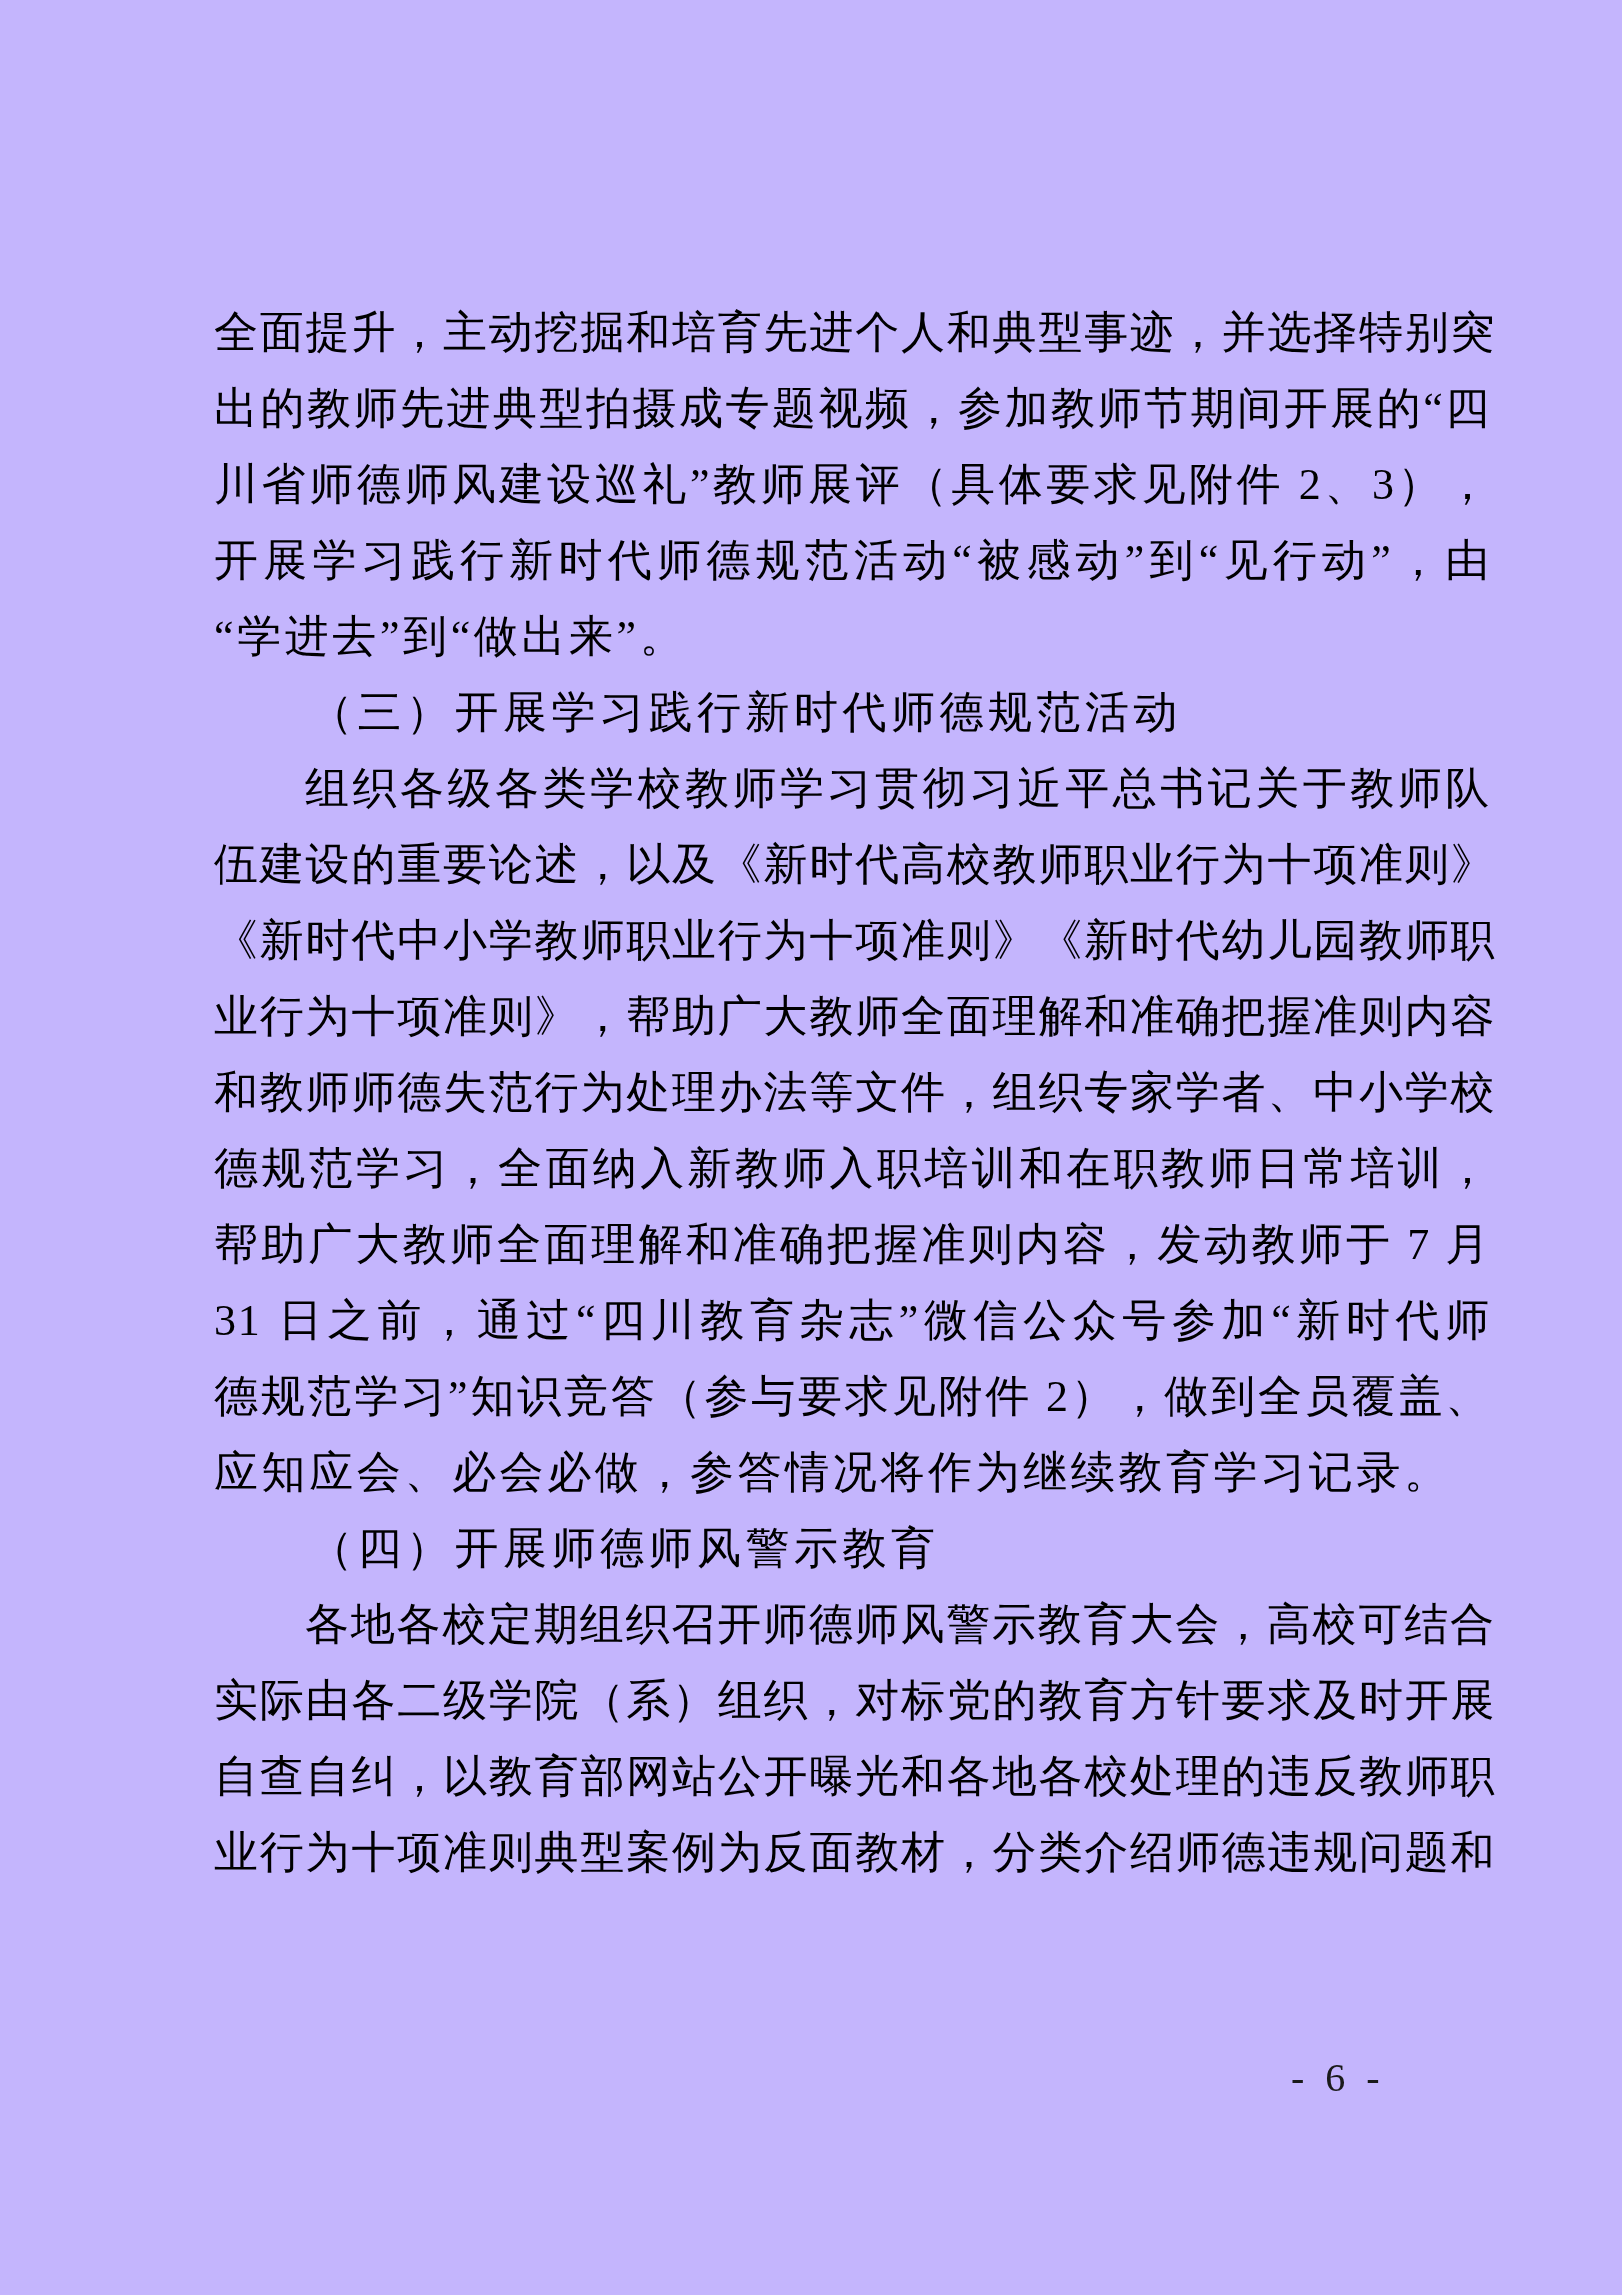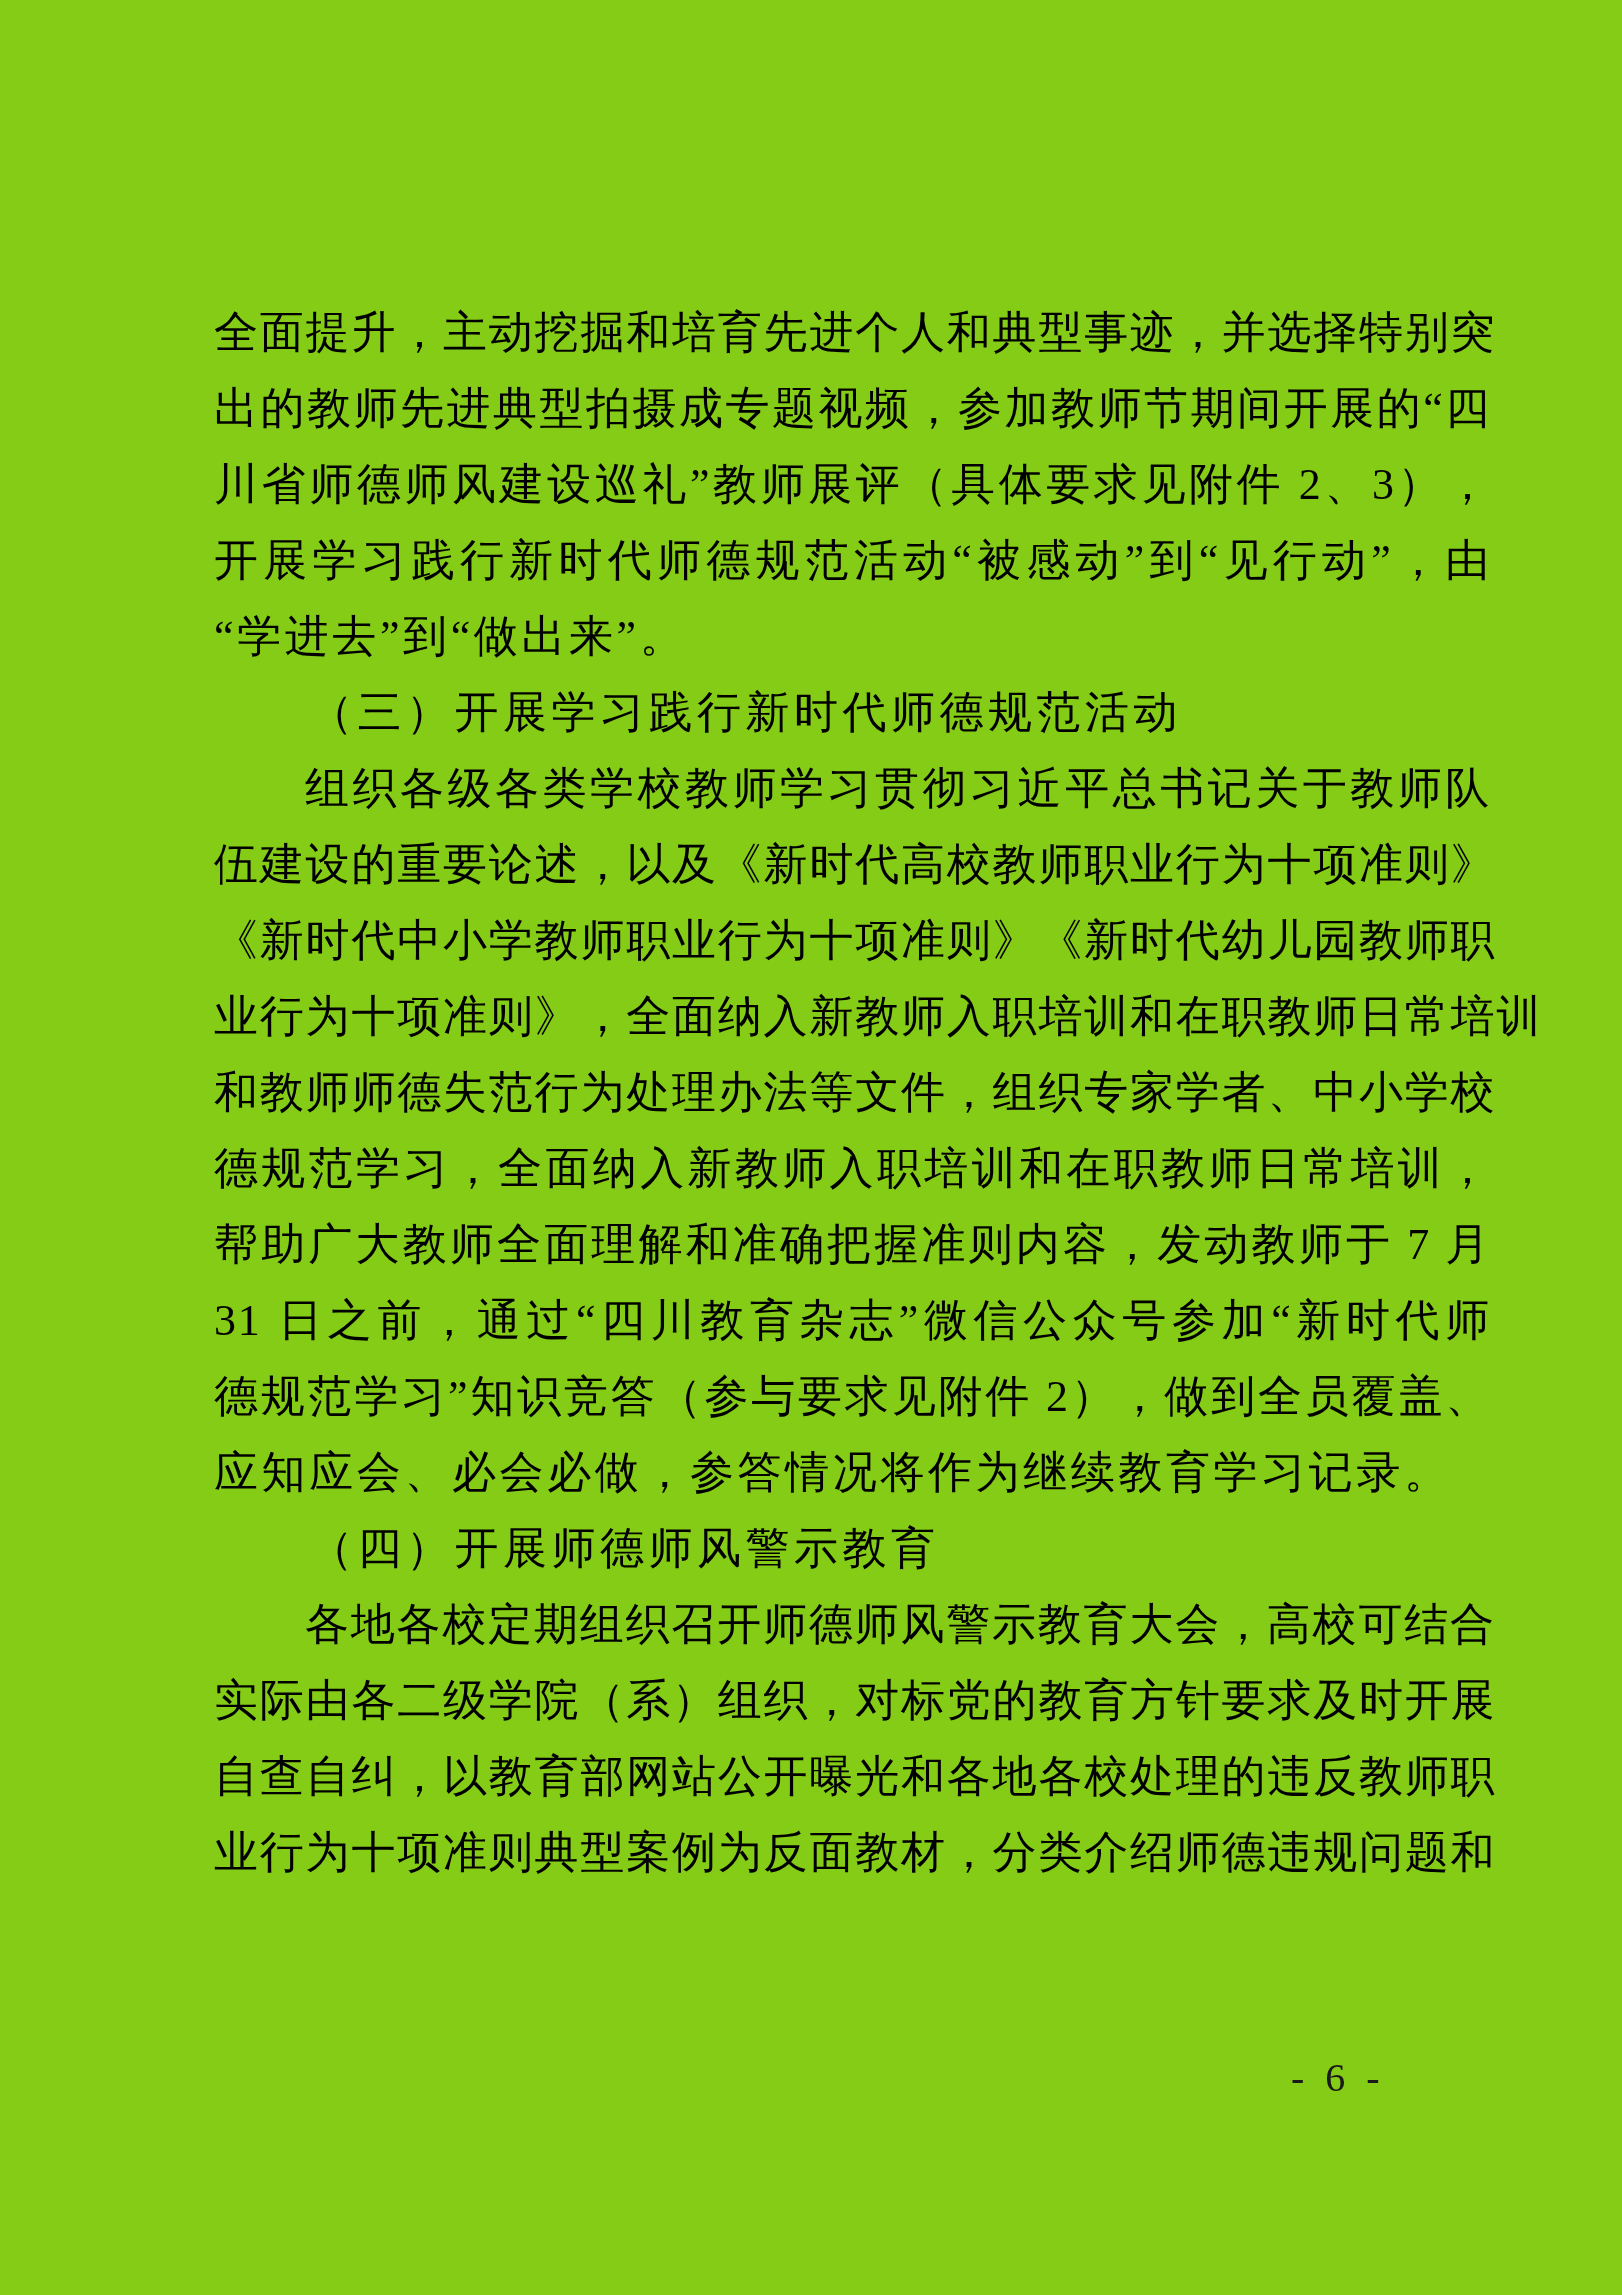--- a/index.html
+++ b/index.html
@@ -4,21 +4,21 @@
 <style>
   html, body {
     margin: 0;
     padding: 0;
     background: #888;
   }
   .page {
     position: relative;
     width: 1623px;
     height: 2296px;
-    background: #84cc16;
+    background: #c4b5fd;
     overflow: hidden;
     font-family: "Liberation Serif", "DejaVu Serif", serif;
     color: #000000;
   }
   .doc-text {
     position: absolute;
     left: 214px;
     top: 295px;
     width: 1277px;
   }
@@ -69,21 +69,21 @@
   <div class="doc-text">
       <div class="line">全面提升，主动挖掘和培育先进个人和典型事迹，并选择特别突</div>
       <div class="line">出的教师先进典型拍摄成专题视频，参加教师节期间开展的“四</div>
       <div class="line">川省师德师风建设巡礼”教师展评（具体要求见附件 2、3），</div>
       <div class="line">开展学习践行新时代师德规范活动“被感动”到“见行动”，由</div>
       <div class="line end">“学进去”到“做出来”。</div>
       <div class="line heading">（三）开展学习践行新时代师德规范活动</div>
       <div class="line indent">组织各级各类学校教师学习贯彻习近平总书记关于教师队</div>
       <div class="line">伍建设的重要论述，以及《新时代高校教师职业行为十项准则》</div>
       <div class="line">《新时代中小学教师职业行为十项准则》《新时代幼儿园教师职</div>
-      <div class="line">业行为十项准则》，全面纳入新教师入职培训和在职教师日常培训</div>
+      <div class="line">业行为十项准则》，帮助广大教师全面理解和准确把握准则内容</div>
       <div class="line">和教师师德失范行为处理办法等文件，组织专家学者、中小学校</div>
       <div class="line">德规范学习，全面纳入新教师入职培训和在职教师日常培训，</div>
       <div class="line">帮助广大教师全面理解和准确把握准则内容，发动教师于 7 月</div>
       <div class="line">31 日之前，通过“四川教育杂志”微信公众号参加“新时代师</div>
       <div class="line">德规范学习”知识竞答（参与要求见附件 2），做到全员覆盖、</div>
       <div class="line end">应知应会、必会必做，参答情况将作为继续教育学习记录。</div>
       <div class="line heading">（四）开展师德师风警示教育</div>
       <div class="line indent">各地各校定期组织召开师德师风警示教育大会，高校可结合</div>
       <div class="line">实际由各二级学院（系）组织，对标党的教育方针要求及时开展</div>
       <div class="line">自查自纠，以教育部网站公开曝光和各地各校处理的违反教师职</div>

